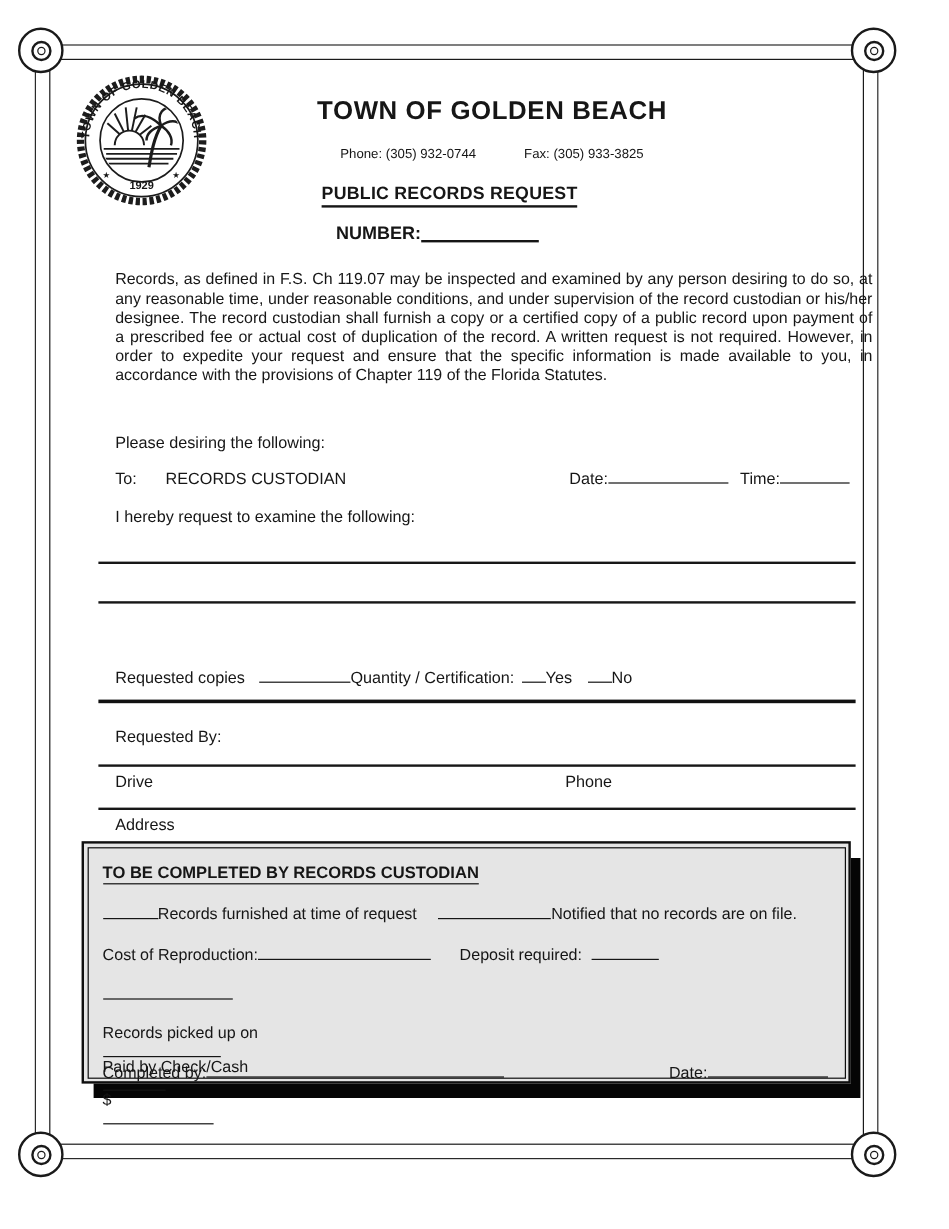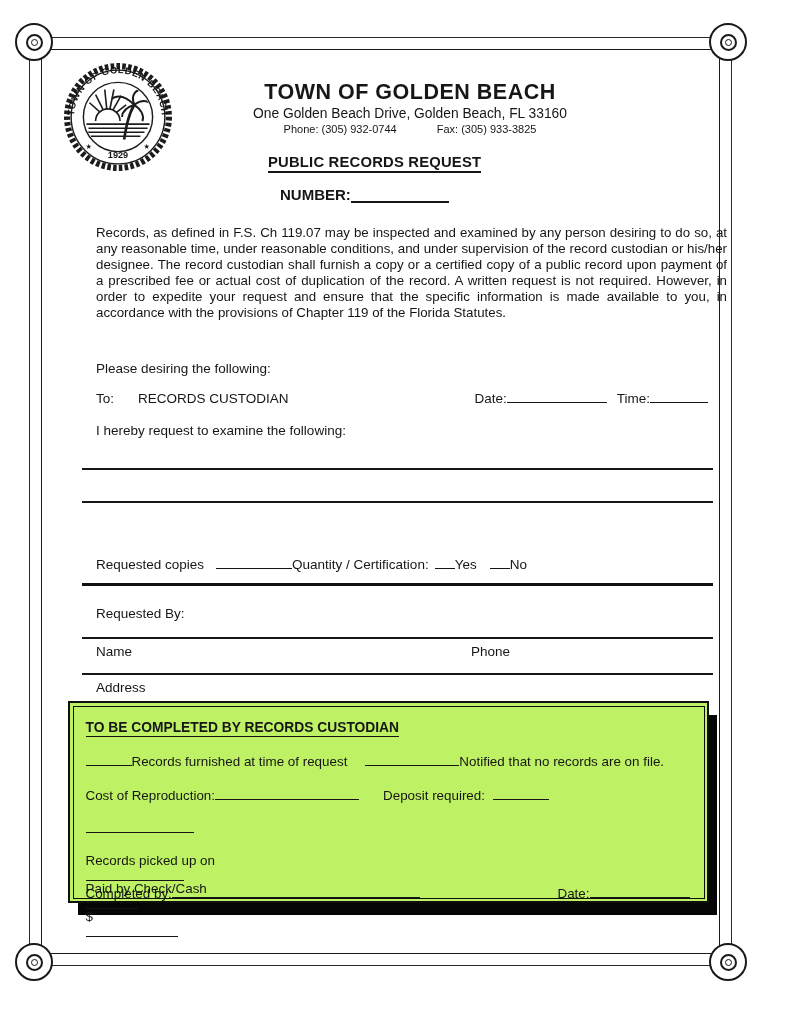--- a/index.html
+++ b/index.html
@@ -31,21 +31,21 @@
   
   .row{position:absolute;left:96px;font-size:13.5px;white-space:nowrap;}
   .flexrow{display:flex;align-items:baseline;}
   .intro{top:225px;width:631px;font-size:13.3px;line-height:15.9px;text-align:justify;white-space:normal;}
   .bl{display:inline-block;height:12px;border-bottom:1.7px solid #151515;vertical-align:-3px;}
   .wline{position:absolute;left:82px;width:631px;border-top:2px solid #171717;}
   .thick{border-top:3.2px solid #111;}
 
   
   .cust{position:absolute;left:68px;top:701px;width:637px;height:198px;border:2px solid #0f0f0f;
-        background:#bef264;box-shadow:9px 13px 0 -1px #050505;}
+        background:#e5e5e5;box-shadow:9px 13px 0 -1px #050505;}
   .cust-inner{position:absolute;inset:2.5px;border:1.6px solid #0f0f0f;}
   .crow{position:absolute;left:12px;font-size:13.4px;white-space:nowrap;}
   .cust-title{top:13px;font-size:13.8px;font-weight:bold;border-bottom:1.9px solid #111;padding-bottom:1px;}
 
   .lbl{display:inline;}
 </style>
 </head>
 <body>
 
 <div class="page">
@@ -110,21 +110,20 @@
         <path d="M 70 42 C 76 46 80 52 78 58"></path>
         <path d="M 70 42 C 64 44 58 48 58 54"></path>
       </g>
     </g>
     <text x="22" y="85" font-size="7" fill="#151515">★</text>
     <text x="79" y="85" font-size="7" fill="#151515">★</text>
     <text x="54" y="94" font-size="9" font-weight="bold" text-anchor="middle" fill="#151515" font-family="Liberation Sans, sans-serif">1929</text>
   </svg>
 
   <div class="hdr hdr-title" style="position:absolute;">TOWN OF GOLDEN BEACH</div>
-  <div class="hdr hdr-address" style="position:absolute;">One Golden Beach Drive, Golden Beach, FL  33160</div>
   <div class="hdr hdr-contact" style="position:absolute;">
     <span>Phone:  (305) 932-0744</span><span class="gap"></span><span>Fax:  (305) 933-3825</span>
   </div>
   <div class="form-title">PUBLIC RECORDS REQUEST</div>
   <div class="number-row">
     <span class="lbl">NUMBER:</span><span class="bl" style="width:98px;border-bottom-width:2px;"></span>
   </div>
 
   <div class="row intro" style="top:225px;">Records, as defined in F.S. Ch 119.07 may be inspected and examined by any person desiring to do so, at any reasonable time, under reasonable conditions, and under supervision of the record custodian or his/her designee.  The record custodian shall furnish a copy or a certified copy of a public record upon payment of a prescribed fee or actual cost of duplication of the record.  A written request is not required.  However, in order to expedite your request and ensure that the specific information is made available to you, in accordance with the provisions of Chapter 119 of the Florida Statutes.</div>
 
@@ -159,21 +158,21 @@
     <span class="bl" style="width:20px;"></span>
     <span>No</span>
   </div>
 
   <div class="wline thick" style="top:583px;"></div>
 
   <div class="row" style="top:606px;">Requested By:</div>
 
   <div class="wline" style="top:637px;border-top-width:2.8px;"></div>
   <div class="row" style="top:644px;width:631px;position:absolute;">
-    <span>Name</span>
+    <span>Drive</span>
     <span style="position:absolute;left:375px;">Phone</span>
   </div>
 
   <div class="wline" style="top:673px;border-top-width:2.4px;"></div>
   <div class="row" style="top:680px;">Address</div>
 
   <div class="cust">
     <div class="cust-inner">
       <div class="crow cust-title">TO BE COMPLETED BY RECORDS CUSTODIAN</div>
 

